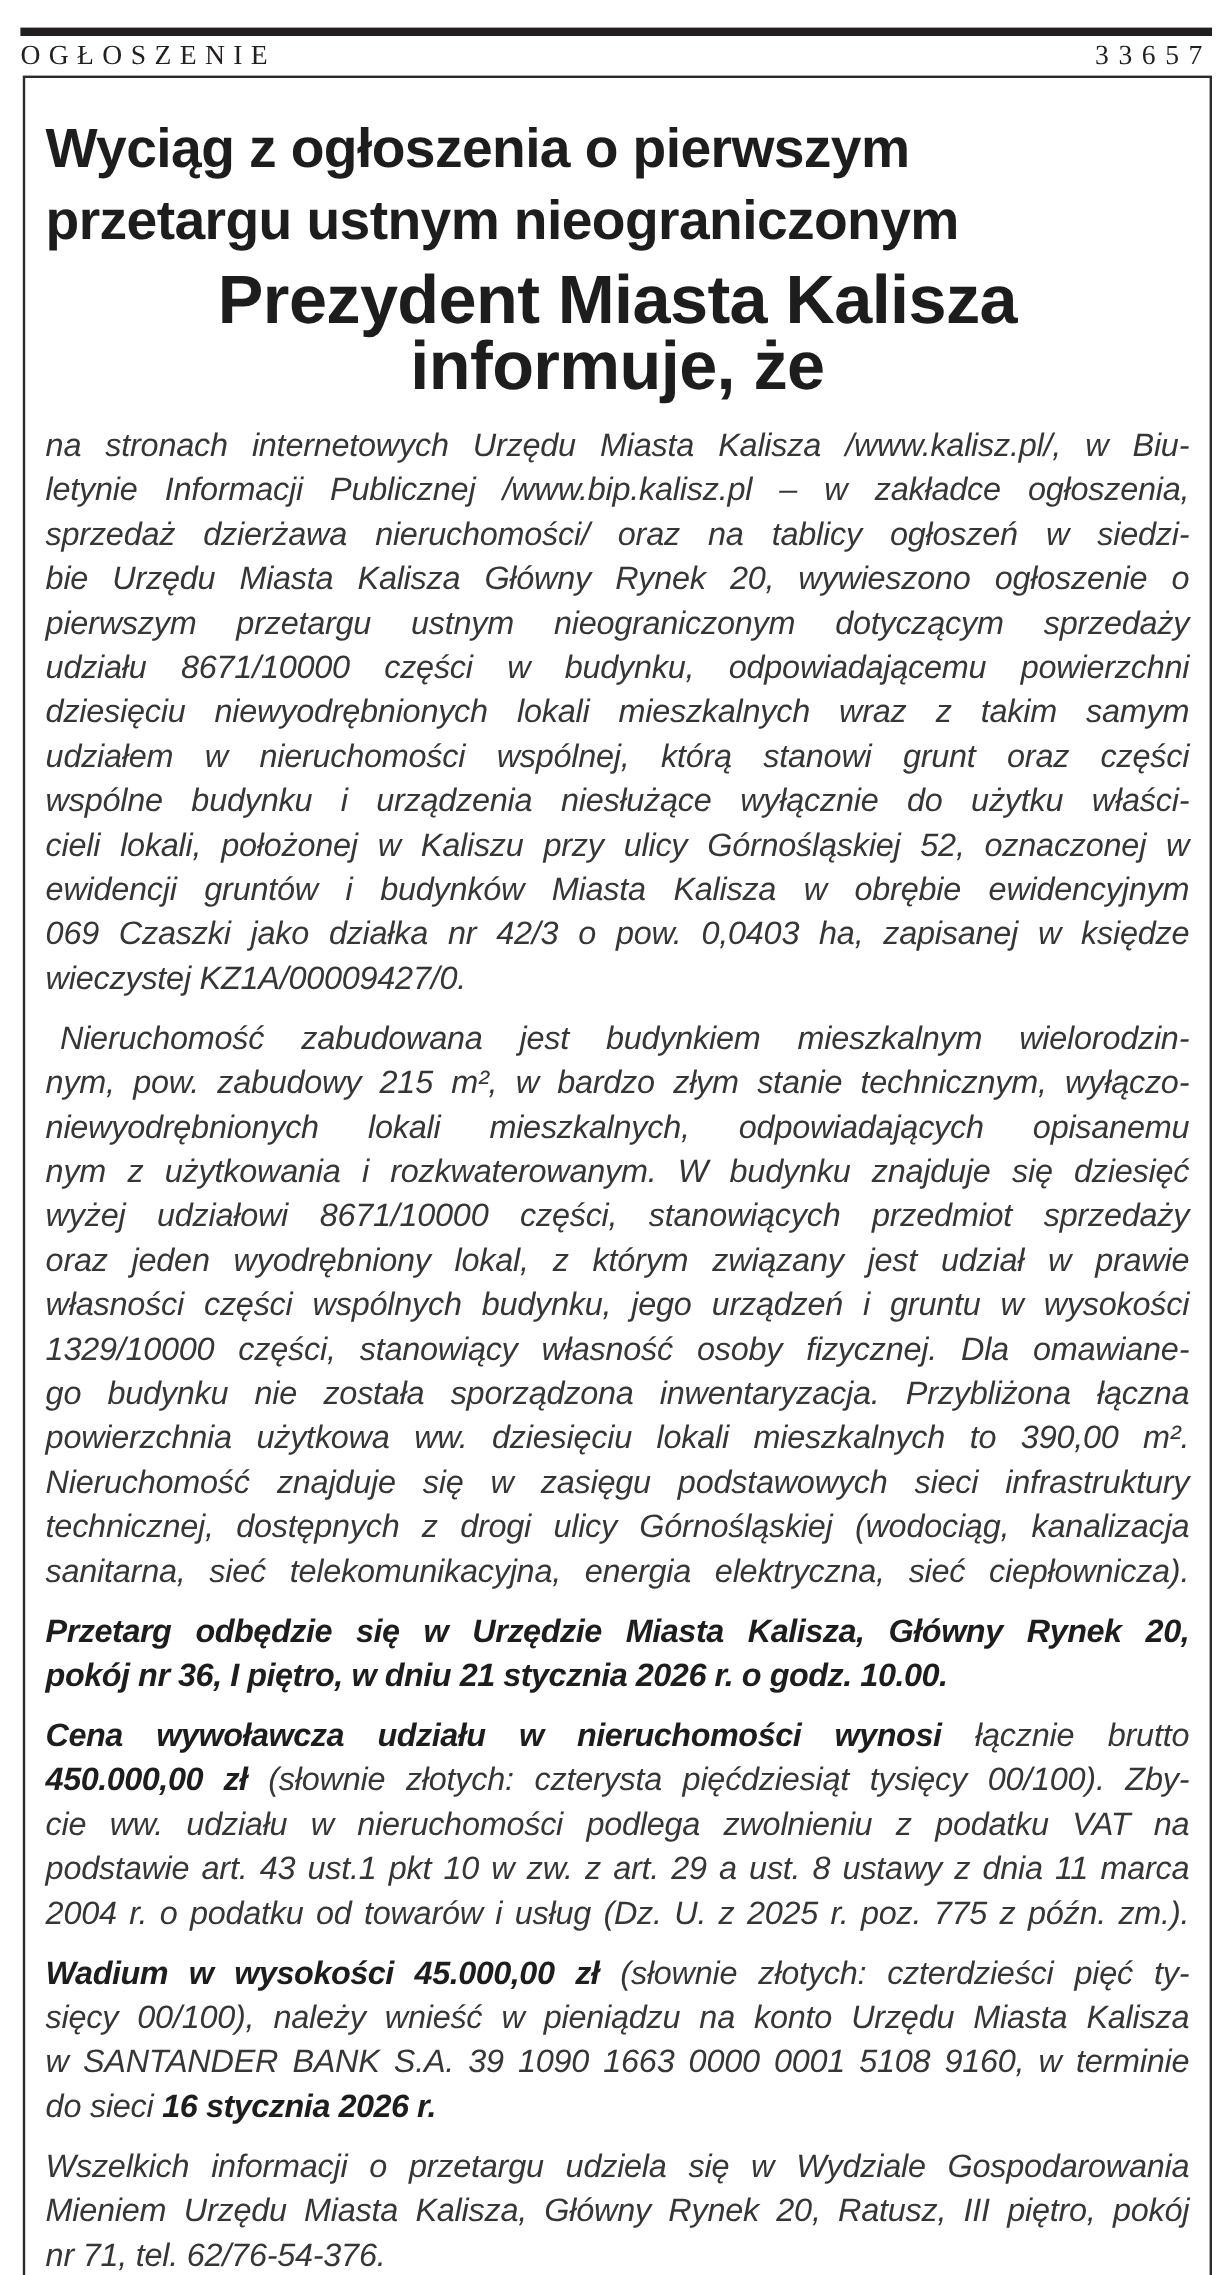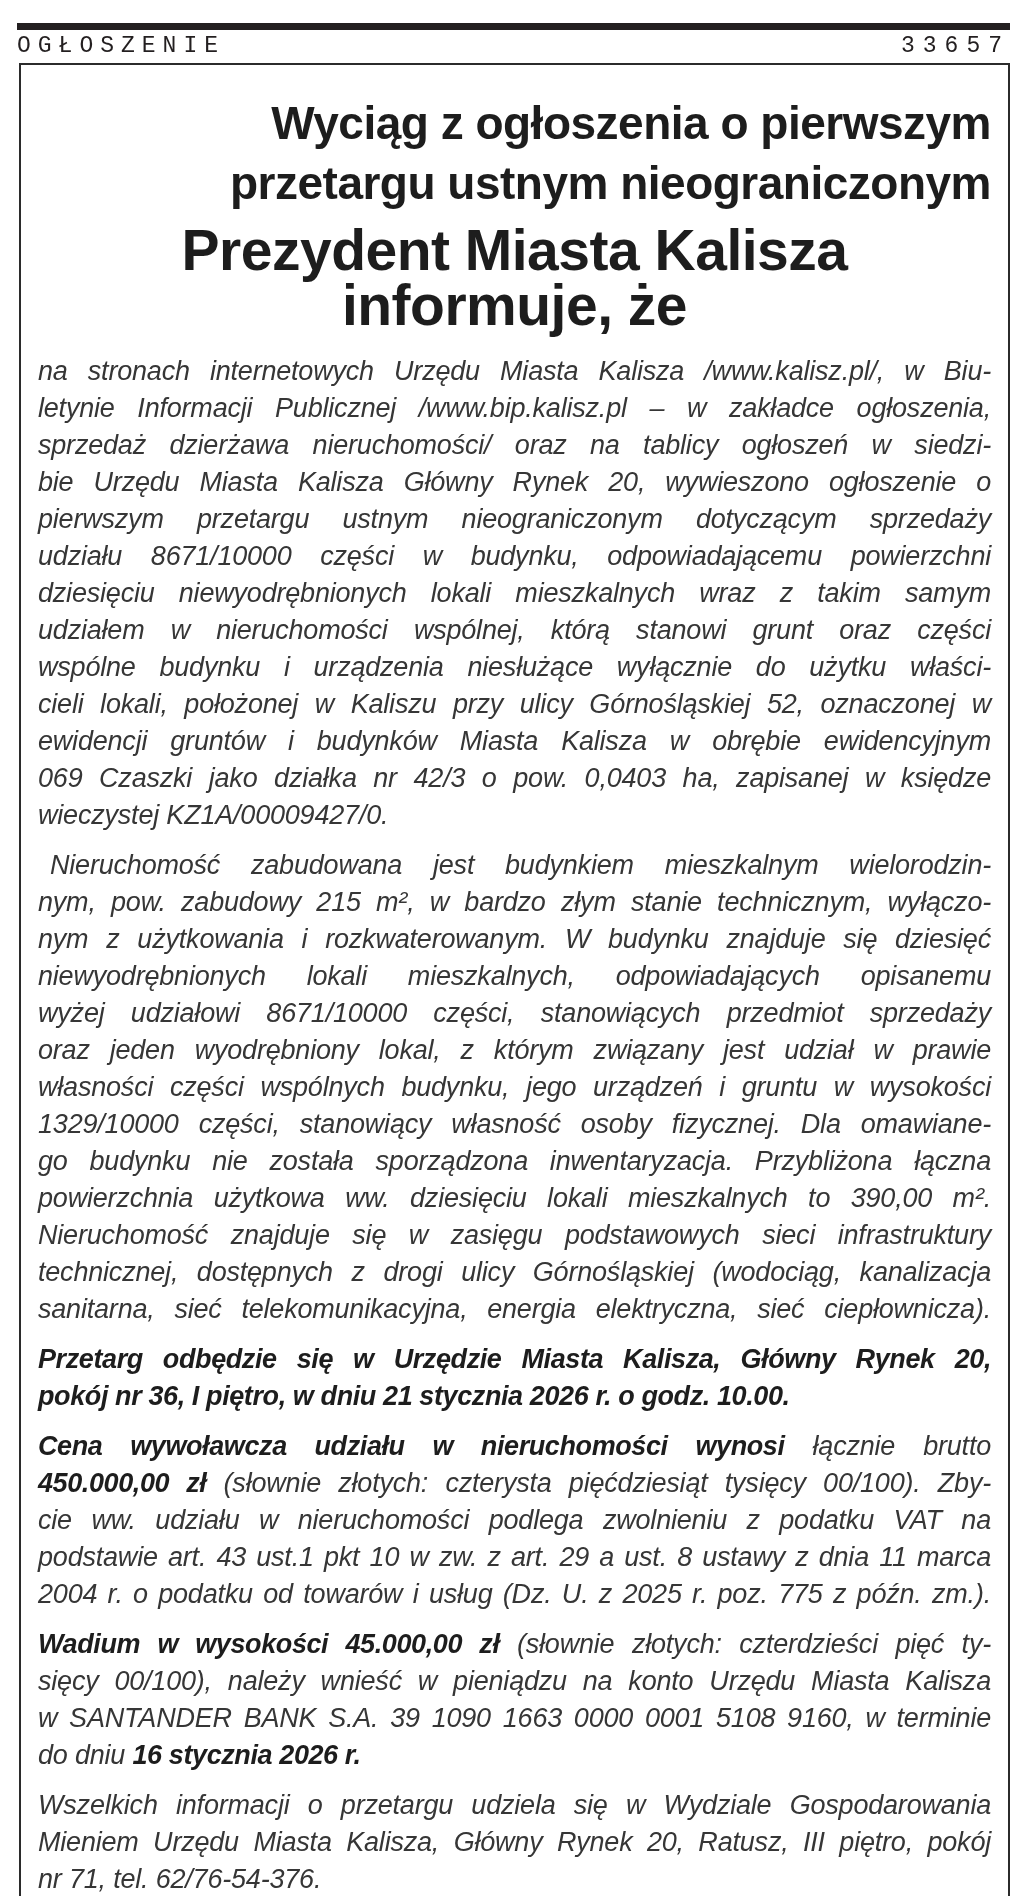--- a/index.html
+++ b/index.html
@@ -5,34 +5,34 @@
   html,body { margin:0; padding:0; background:#ffffff; }
   body {
     width:1022px; height:1896px; position:relative; overflow:hidden;
     font-family:"Liberation Sans", sans-serif;
     -webkit-font-smoothing:antialiased;
   }
   
   .masthead-rule { margin:23px 12px 0 17px; height:7px; background:#231f20; }
   .masthead-row {
     margin:1px 12px 0 17px; display:flex; justify-content:space-between; align-items:baseline;
-    font-family:Liberation Mono, monospace; font-size:23px; color:#231f20;
+    font-family:Liberation Serif, serif; font-size:23px; color:#231f20;
     letter-spacing:7px; line-height:30px;
   }
   .masthead-row .num { letter-spacing:8px; }
   
   .box {
     box-sizing:border-box;
     margin:2px 12px 0 19px;
     min-height:1816px;
     border:2px solid #2b2b2b;
     padding:24px 17px 18px 17px;
   }
   .article-title {
-    white-space:pre-line; text-align:right;
+    white-space:pre-line; text-align:left;
     font-size:46px; line-height:60px; font-weight:bold;
     letter-spacing:-0.5px; color:#1d1d1d;
     margin:4px 0 10px 0;
   }
   .article-subtitle {
     white-space:pre-line; text-align:center;
     font-size:57px; line-height:55px; font-weight:bold;
     letter-spacing:-0.5px; color:#1d1d1d;
     margin:0 0 20px 0;
   }
@@ -72,22 +72,22 @@
         <div class="line">udziałem w nieruchomości wspólnej, którą stanowi grunt oraz części</div>
         <div class="line">wspólne budynku i urządzenia niesłużące wyłącznie do użytku właści-</div>
         <div class="line">cieli lokali, położonej w Kaliszu przy ulicy Górnośląskiej 52, oznaczonej w</div>
         <div class="line">ewidencji gruntów i budynków Miasta Kalisza w obrębie ewidencyjnym</div>
         <div class="line">069 Czaszki jako działka nr 42/3 o pow. 0,0403 ha, zapisanej w księdze</div>
         <div class="line left-last">wieczystej KZ1A/00009427/0.</div>
       </div>
       <div class="para indent">
         <div class="line">Nieruchomość zabudowana jest budynkiem mieszkalnym wielorodzin-</div>
         <div class="line">nym, pow. zabudowy 215 m², w bardzo złym stanie technicznym, wyłączo-</div>
+        <div class="line">niewyodrębnionych lokali mieszkalnych, odpowiadających opisanemu</div>
         <div class="line">nym z użytkowania i rozkwaterowanym. W budynku znajduje się dziesięć</div>
-        <div class="line">niewyodrębnionych lokali mieszkalnych, odpowiadających opisanemu</div>
         <div class="line">wyżej udziałowi 8671/10000 części, stanowiących przedmiot sprzedaży</div>
         <div class="line">oraz jeden wyodrębniony lokal, z którym związany jest udział w prawie</div>
         <div class="line">własności części wspólnych budynku, jego urządzeń i gruntu w wysokości</div>
         <div class="line">1329/10000 części, stanowiący własność osoby fizycznej. Dla omawiane-</div>
         <div class="line">go budynku nie została sporządzona inwentaryzacja. Przybliżona łączna</div>
         <div class="line">powierzchnia użytkowa ww. dziesięciu lokali mieszkalnych to 390,00 m².</div>
         <div class="line">Nieruchomość znajduje się w zasięgu podstawowych sieci infrastruktury</div>
         <div class="line">technicznej, dostępnych z drogi ulicy Górnośląskiej (wodociąg, kanalizacja</div>
         <div class="line">sanitarna, sieć telekomunikacyjna, energia elektryczna, sieć ciepłownicza).</div>
       </div>
@@ -99,21 +99,21 @@
         <div class="line"><span class="b">Cena wywoławcza udziału w nieruchomości wynosi</span><span> łącznie brutto</span></div>
         <div class="line"><span class="b">450.000,00 zł</span><span> (słownie złotych: czterysta pięćdziesiąt tysięcy 00/100). Zby-</span></div>
         <div class="line">cie ww. udziału w nieruchomości podlega zwolnieniu z podatku VAT na</div>
         <div class="line">podstawie art. 43 ust.1 pkt 10 w zw. z art. 29 a ust. 8 ustawy z dnia 11 marca</div>
         <div class="line">2004 r. o podatku od towarów i usług (Dz. U. z 2025 r. poz. 775 z późn. zm.).</div>
       </div>
       <div class="para">
         <div class="line"><span class="b">Wadium w wysokości 45.000,00 zł</span><span> (słownie złotych: czterdzieści pięć ty-</span></div>
         <div class="line">sięcy 00/100), należy wnieść w pieniądzu na konto Urzędu Miasta Kalisza</div>
         <div class="line">w SANTANDER BANK S.A. 39 1090 1663 0000 0001 5108 9160, w terminie</div>
-        <div class="line left-last"><span>do dniu </span><span class="b">16 stycznia 2026 r.</span></div>
+        <div class="line left-last"><span>do sieci </span><span class="b">16 stycznia 2026 r.</span></div>
       </div>
       <div class="para">
         <div class="line">Wszelkich informacji o przetargu udziela się w Wydziale Gospodarowania</div>
         <div class="line">Mieniem Urzędu Miasta Kalisza, Główny Rynek 20, Ratusz, III piętro, pokój</div>
         <div class="line left-last">nr 71, tel. 62/76-54-376.</div>
       </div>
     </div>
 </div>
 
 </body></html>

